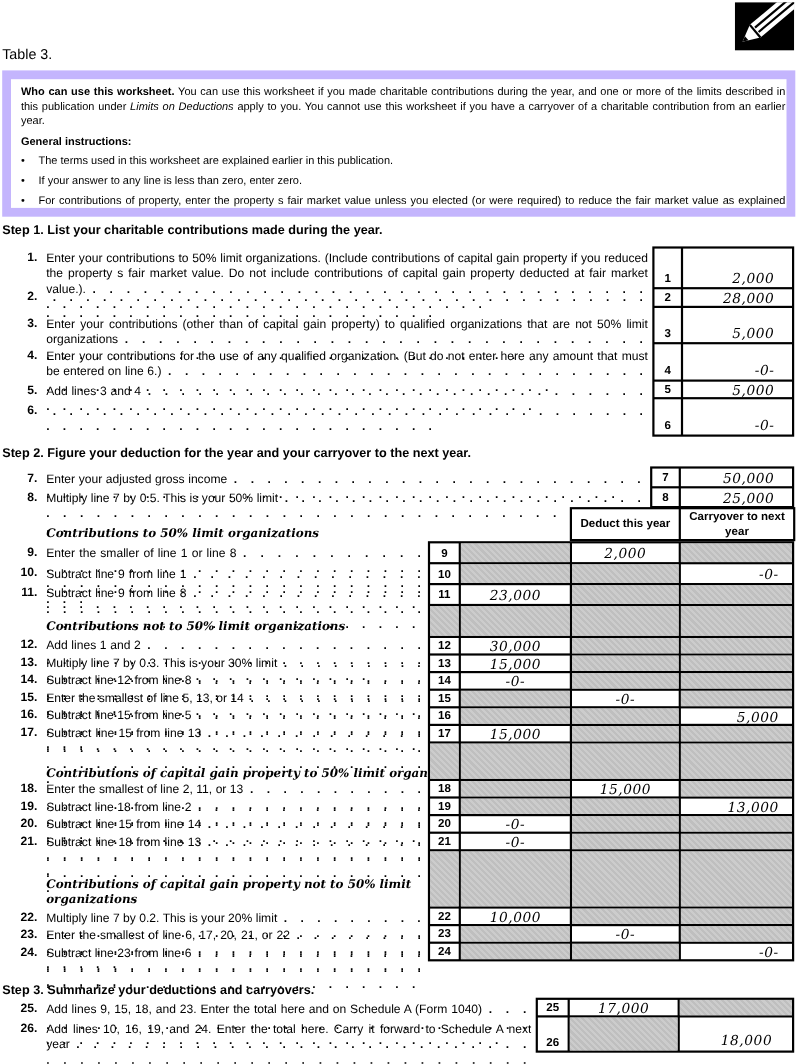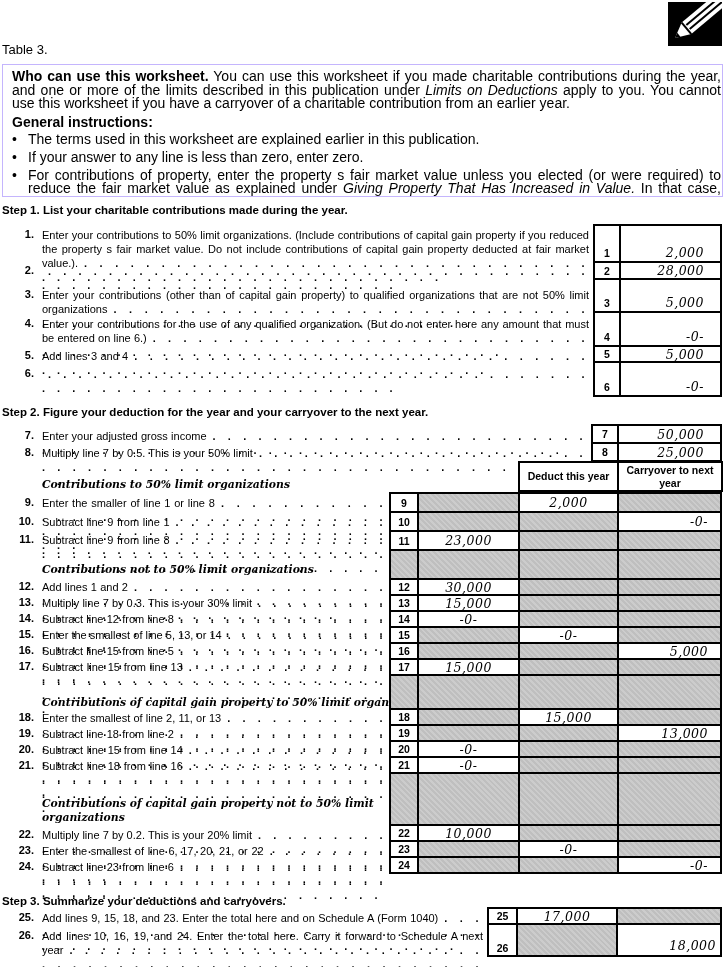--- a/index.html
+++ b/index.html
@@ -14,22 +14,22 @@
   .title-row { position:absolute; left:2px; top:42px; display:flex; align-items:flex-start; }
   .title-prefix { font-size:13px; margin-right:14px; }
   .title-main { font-size:13.5px; font-weight:bold; letter-spacing:.2px; }
 
   
   .pencil { position:absolute; left:668px; top:2px; width:54px; height:44px; }
 
   
   .intro-box {
     position:absolute; left:2px; top:64px; width:721px; height:133px;
-    border:1px solid #c4b5fd; padding:5px 1px 4px 9px; overflow:hidden;
-    font-size:14px; line-height:13.6px;
+    border:8px solid #c4b5fd; padding:5px 1px 4px 9px; overflow:hidden;
+    font-size:10px; line-height:13.6px;
   }
   .intro-box p { margin:0 0 5px 0; text-align:justify; }
   .gen-label { font-weight:bold; margin:3px 0 4px 0; }
   .bullet-row { display:flex; margin:0 0 4px 0; }
   .bullet-glyph { width:16px; flex:none; text-align:left; }
   .bullet-text { flex:1; text-align:justify; }
 
   
   .step-h { position:absolute; left:2px; font-weight:bold; font-size:11.5px; white-space:nowrap; }
 
@@ -195,21 +195,21 @@
   <div class="item" style="top:727px;width:383px;height:15px">
       <span class="num">19.</span>
       <div class="body"><span>Subtract line 18 from line 2</span><span class="dots"></span></div>
     </div>
   <div class="item" style="top:743px;width:383px;height:15px">
       <span class="num">20.</span>
       <div class="body"><span>Subtract line 15 from line 14</span><span class="dots"></span></div>
     </div>
   <div class="item" style="top:759px;width:383px;height:15px">
       <span class="num">21.</span>
-      <div class="body"><span>Subtract line 18 from line 16</span><span class="dots"></span></div>
+      <div class="body"><span>Subtract line 18 from line 13</span><span class="dots"></span></div>
     </div>
 
   <div class="item" style="top:828px;width:383px;height:15px">
       <span class="num">22.</span>
       <div class="body"><span>Multiply line 7 by 0.2. This is your 20% limit</span><span class="dots"></span></div>
     </div>
   <div class="item" style="top:844px;width:383px;height:15px">
       <span class="num">23.</span>
       <div class="body"><span>Enter the smallest of line 6, 17, 20, 21, or 22</span><span class="dots"></span></div>
     </div>
@@ -352,16 +352,16 @@
     <div class="cell val right">-0-</div>
   </div>
 
   <div class="grid" style="left:487px;top:907px;width:235px;grid-template-columns:27px 98px 102px;grid-template-rows:14px 30px">
     <div class="cell num-c">25</div>
     <div class="cell val center">17,000</div>
     <div class="cell sh"></div>
 
     <div class="cell num-c" style="align-items:flex-end;padding-bottom:1px">26</div>
     <div class="cell sh"></div>
-    <div class="cell val" style="justify-content:flex-end;padding-right:4px;align-items:flex-end;padding-bottom:2px">18,000</div>
+    <div class="cell val" style="justify-content:flex-end;padding-right:18px;align-items:flex-end;padding-bottom:2px">18,000</div>
   </div>
 
 </div>
 
 </body></html>

